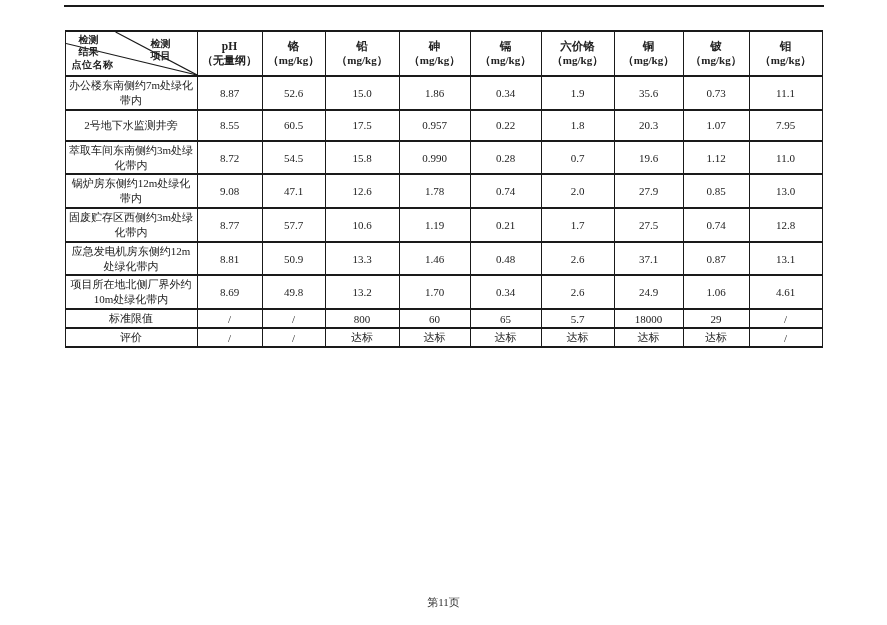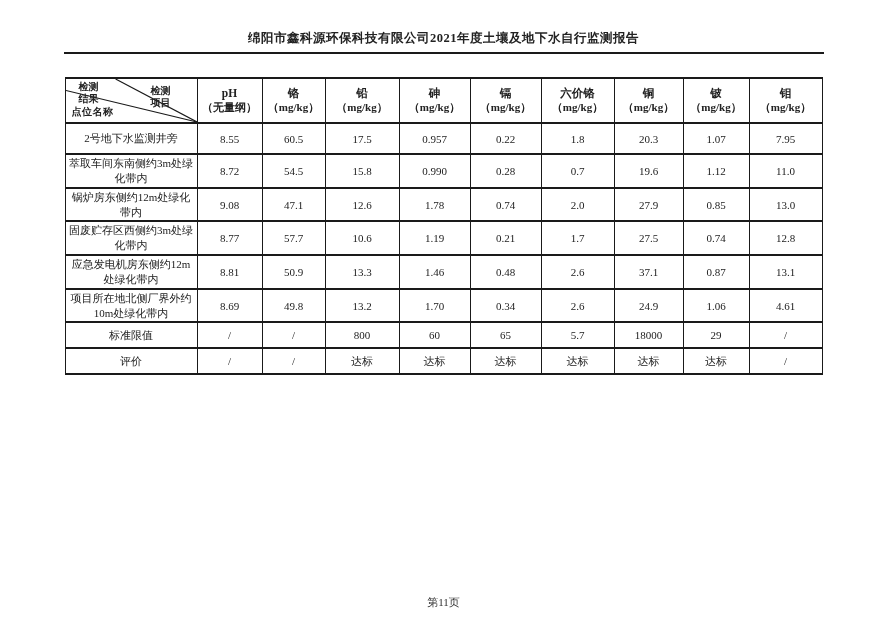--- a/index.html
+++ b/index.html
@@ -28,21 +28,21 @@
   }
   table.results th, table.results td {
     border:1px solid #1a1a1a;
     border-top-width:2px; border-bottom-width:2px;
     text-align:center; vertical-align:middle;
     padding:1px 2px; font-size:11px; color:#222;
     overflow:hidden;
   }
   thead tr { height:45px; }
   tr.data-row { height:31px; }
-  tr.small-row { height:26px; }
+  tr.small-row { height:19px; }
   th { font-weight:bold; }
   .col-name { font-size:11.5px; line-height:1.25; }
   .col-unit { font-size:11px; line-height:1.25; }
   td.site { line-height:1.35; padding:1px 5px; }
   td.rowlabel { font-size:11px; }
   .corner { position:relative; padding:12px !important; }
   .corner svg { position:absolute; left:0; top:0; width:100%; height:100%; display:block; }
   .corner .tl {
     position:absolute; left:13px; top:2px;
     font-size:10px; font-weight:bold; line-height:1.15;
@@ -60,21 +60,20 @@
   .doc-footer {
     position:absolute; top:595px; left:0; width:100%;
     text-align:center; font-size:11px; color:#333;
   }
 </style>
 </head>
 <body>
 
 <div class="page">
 
-  <div class="doc-header">绵阳市鑫科源环保科技有限公司2021年度土壤及地下水自行监测报告</div>
   <div class="header-rule"></div>
 
 
   <table class="results">
     <colgroup>
       <col style="width:132px">
         <col style="width:65px">
         <col style="width:63px">
       <col style="width:74px">
         <col style="width:71px">
@@ -131,20 +130,32 @@
             <div class="col-unit">（mg/kg）</div>
           </th>
           <th>
             <div class="col-name">钼</div>
             <div class="col-unit">（mg/kg）</div>
           </th>
         </tr>
     </thead>
     <tbody>
 
+    <tr class="data-row">
+          <td class="site">办公楼东南侧约7m处绿化带内</td>
+          <td>8.87</td>
+          <td>52.6</td>
+          <td>15.0</td>
+          <td>1.86</td>
+          <td>0.34</td>
+          <td>1.9</td>
+          <td>35.6</td>
+          <td>0.73</td>
+          <td>11.1</td>
+        </tr>
         <tr class="data-row">
           <td class="site">2号地下水监测井旁</td>
           <td>8.55</td>
           <td>60.5</td>
           <td>17.5</td>
           <td>0.957</td>
           <td>0.22</td>
           <td>1.8</td>
           <td>20.3</td>
           <td>1.07</td>

